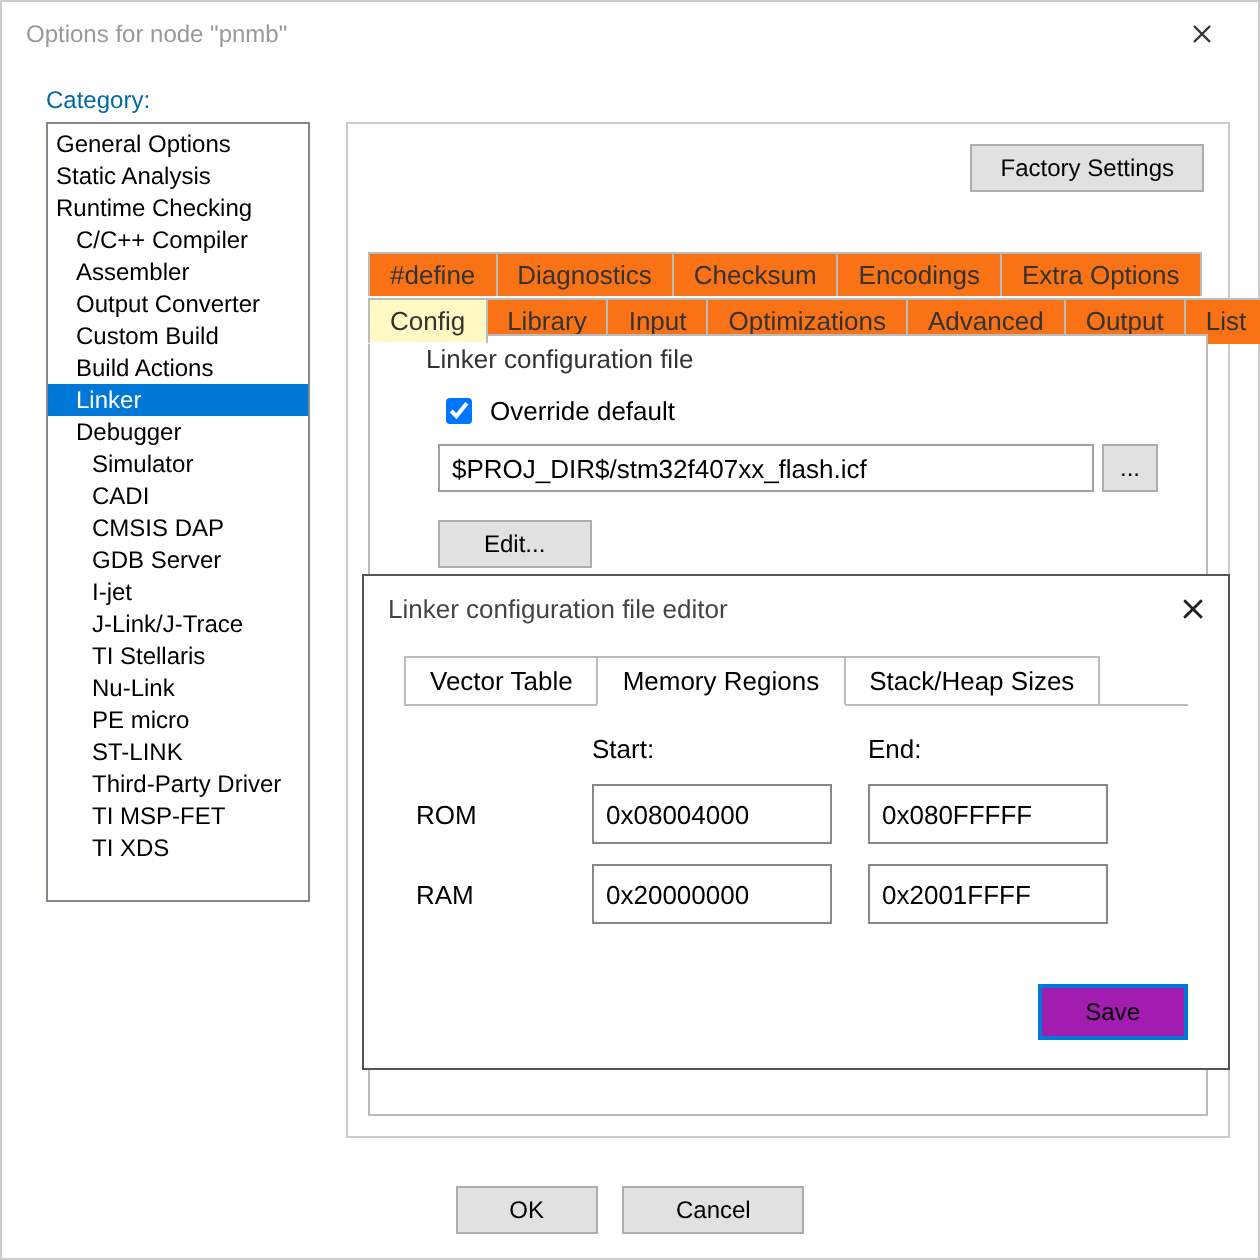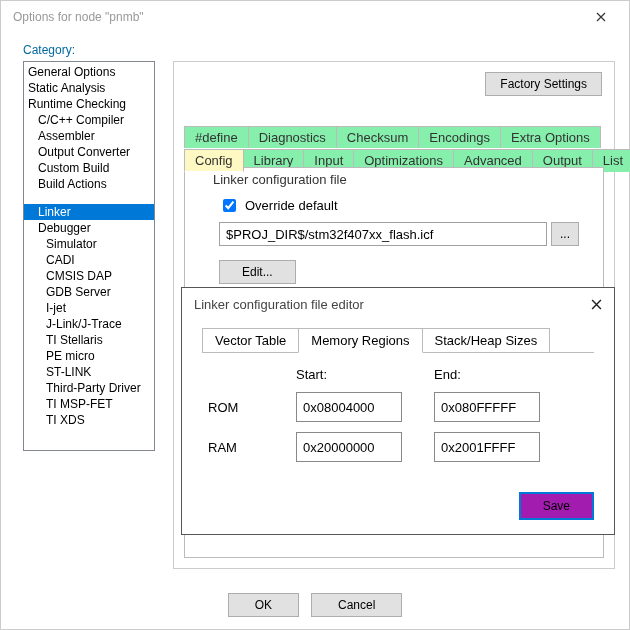--- a/index.html
+++ b/index.html
@@ -8,49 +8,49 @@
   .titlebar { height: 32px; display: flex; align-items: center; padding: 0 8px 0 12px; color: #999; font-size: 12px; }
   .titlebar .title { flex: 1; }
   .titlebar .close { width: 40px; height: 32px; display:flex; align-items:center; justify-content:center; cursor:pointer; }
   .body { position: absolute; top: 32px; bottom: 0; left: 0; right: 0; padding: 10px 14px 14px 22px; }
   .cat-label { font-size: 12px; color: #0369a1; margin-bottom: 4px; }
   .columns { display: flex; height: calc(100% - 64px); }
   .treebox { width: 132px; height: 390px; border: 1px solid #828790; background: #fff; font-size: 12px; line-height: 16px; padding: 2px 0; overflow: hidden; }
   .treebox .item { padding: 0 4px; white-space: pre; cursor: default; }
   .treebox .item.indent1 { padding-left: 14px; }
   .treebox .item.indent2 { padding-left: 22px; }
-  .treebox .item.sel { background: #0078d7; color: #fff; margin-top: 12px; }
+  .treebox .item.sel { background: #0078d7; color: #fff; }
   .rightpane { flex: 1; margin-left: 18px; border: 1px solid #ccc; background: #fff; position: relative; }
   .factory { position: absolute; top: 10px; right: 12px; }
   .btn { background: #e1e1e1; border: 1px solid #adadad; font-size: 12px; padding: 4px 14px; cursor: pointer; }
   .btn.primary { background: #a21caf; border: 2px solid #0078d7; padding: 5px 22px; }
   .tabs { position: absolute; top: 64px; left: 10px; right: 10px; font-size: 13px; color: #333; }
   .tabrow { display: flex; }
-  .tab { border: 1px solid #bbb; border-bottom: none; padding: 3px 10px; background: #86efac; margin-right: -1px; cursor: pointer; position: relative; top: 1px; }
+  .tab { border: 1px solid #bbb; border-bottom: none; padding: 3px 10px; background: #f97316; margin-right: -1px; cursor: pointer; position: relative; top: 1px; }
   .tabrow.row1 .tab { top: 0; }
   .tab.active { background: #fef9c3; z-index: 2; border-bottom: 1px solid #fff; }
   .tabbody { border: 1px solid #bbb; background: #fff; position: absolute; top: 105px; left: 10px; right: 10px; bottom: 10px; }
   .group-label { position: absolute; top: 4px; left: 24px; font-size: 13px; color: #333; background:#fff; padding:0 4px;}
   .chk { position: absolute; top: 28px; left: 34px; display:flex; align-items:center; gap:6px; font-size:13px;}
   .pathrow { position:absolute; top:54px; left:34px; right:24px; display:flex; gap:4px; }
   .pathrow input { flex:1; height:24px; border:1px solid #a0a0a0; font-size:13px; padding:2px 6px; }
   .dotbtn { width:28px; height:24px; border:1px solid #adadad; background:#e1e1e1; font-size:12px; cursor:pointer; }
   .editbtn { position:absolute; top:92px; left:34px; }
 
   .editor { position:absolute; top:286px; left:180px; right:14px; height:248px; border:1px solid #555; background:#fff; }
   .editor-title { display:flex; align-items:center; padding:6px 8px 6px 12px; font-size:13px; color:#444; }
   .editor-title .t { flex:1; }
   .editor-title .x { width:20px; height:20px; display:flex; align-items:center; justify-content:center; cursor:pointer;}
   .edtabs { display:flex; margin: 8px 0 0 20px; font-size:13px; }
   .edtab { border:1px solid #bbb; padding:4px 12px; margin-right:-1px; cursor:pointer; background:#fff; }
   .edtab.active { border-bottom:1px solid #fff; position:relative; z-index:2;}
   .edbody { border-top:1px solid #bbb; margin:0 20px; padding-top:14px; position:relative; top:-1px;}
   .memgrid { display:grid; grid-template-columns: 70px 120px 120px; gap:10px 18px; font-size:13px; align-items:center; margin-left:6px;}
   .memgrid .hdr { font-size:13px; }
-  .memgrid input { height:22px; border:1px solid #888; font-size:13px; padding:14px 6px; width:106px;}
+  .memgrid input { height:22px; border:1px solid #888; font-size:13px; padding:14px 6px; width:120px;}
   .savewrap { position:absolute; bottom:14px; right:20px; }
 
   .footer { position:absolute; bottom:12px; left:0; right:0; display:flex; justify-content:center; gap:12px; }
   .footer .btn { padding:4px 26px; }
 </style>
 </head>
 <body>
 
 <div class="window">
   <div class="titlebar">
@@ -76,20 +76,21 @@
           <div class="item indent1">Build Actions</div>
           <div class="item indent1 sel">Linker</div>
           <div class="item indent1">Debugger</div>
           <div class="item indent2">Simulator</div>
           <div class="item indent2">CADI</div>
           <div class="item indent2">CMSIS DAP</div>
           <div class="item indent2">GDB Server</div>
           <div class="item indent2">I-jet</div>
           <div class="item indent2">J-Link/J-Trace</div>
           <div class="item indent2">TI Stellaris</div>
+          <div class="item indent2">Nu-Link</div>
           <div class="item indent2">PE micro</div>
           <div class="item indent2">ST-LINK</div>
           <div class="item indent2">Third-Party Driver</div>
           <div class="item indent2">TI MSP-FET</div>
           <div class="item indent2">TI XDS</div>
         </div>
       <div class="rightpane">
         <div class="factory">
           <button class="btn">Factory Settings</button>
         </div>

